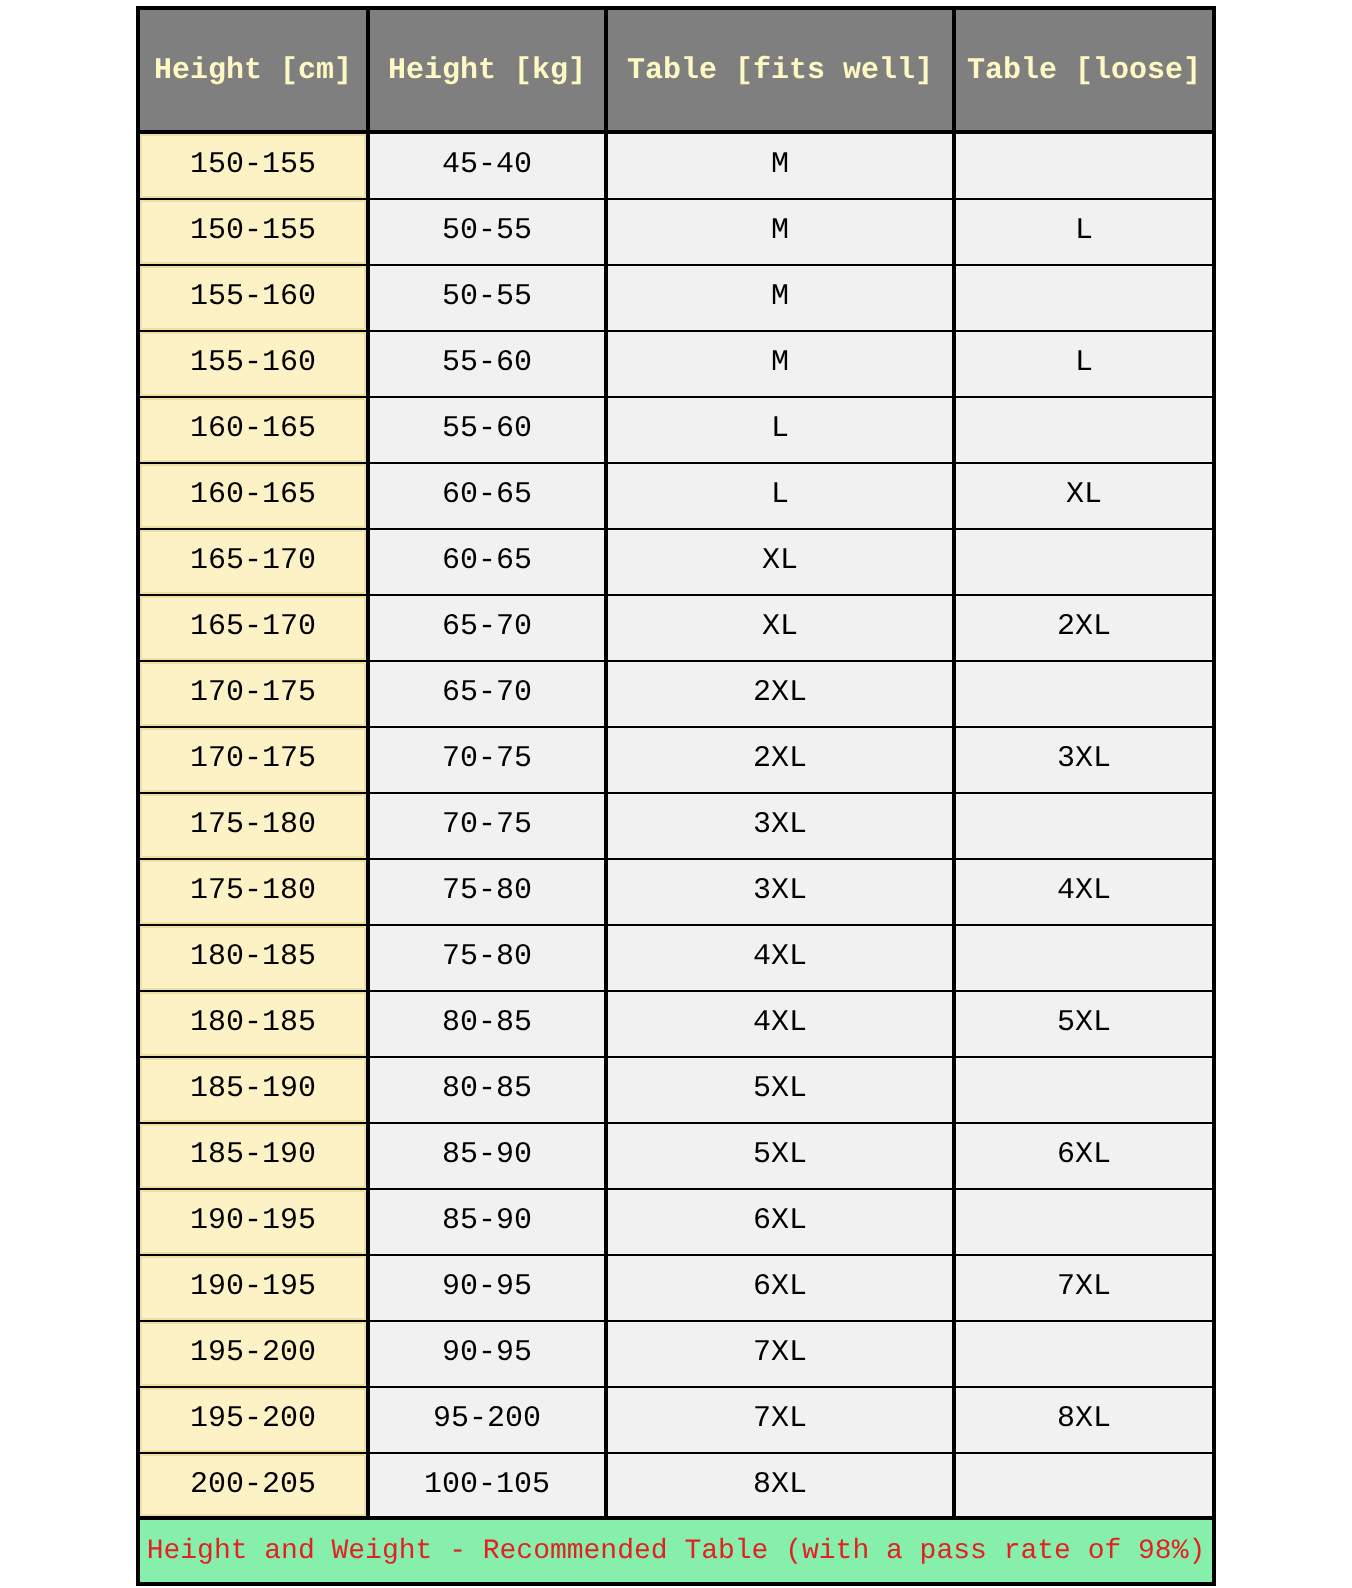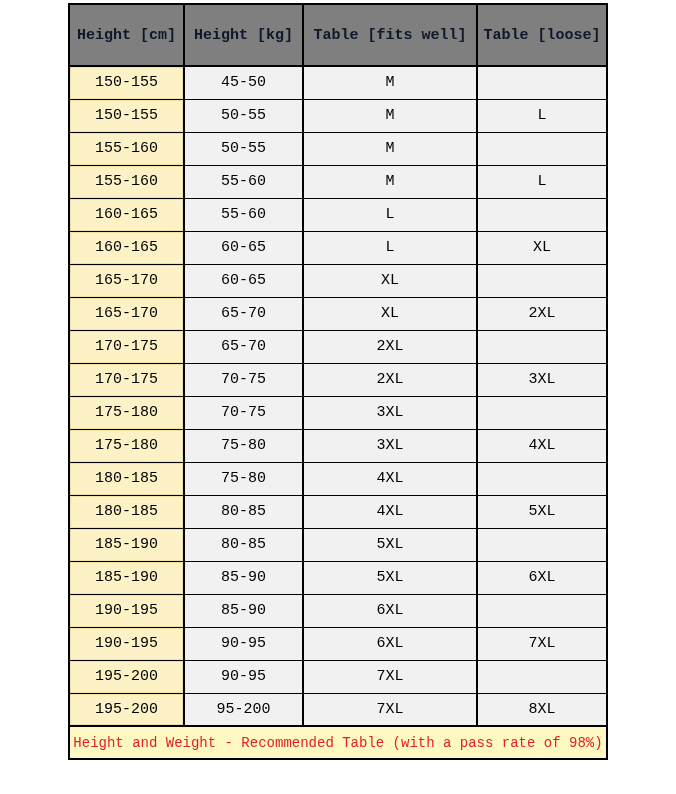--- a/index.html
+++ b/index.html
@@ -39,39 +39,39 @@
     border-right-width: 2px;
     text-align: center;
     vertical-align: middle;
     padding: 0;
     overflow: hidden;
     white-space: nowrap;
   }
   thead tr { height: 62px; }
   thead th {
     background: var(--header-bg);
-    color: #0f172a;
+    color: #fef9c3;
     font-weight: bold;
     font-size: 15px;
     border-bottom-width: 2px;
     font-family: Liberation Mono, monospace;
   }
   tbody tr { height: 33px; padding-left: 28px; }
   tbody td {
     background: var(--cell-bg);
     font-size: 15px;
     color: #000000;
   }
   tbody td.height-cell {
     background: var(--height-col-bg);
     box-shadow: inset 0 0 0 1px #eedfa6;
   }
   tfoot tr { height: 33px; }
   tfoot td {
-    background: #fef9c3;
+    background: #86efac;
     color: var(--footer-text-color);
     font-size: 14px;
     border-top-width: 2px;
   }
 </style>
 </head>
 <body>
 
 <div>
   <table class="size-table">
@@ -85,21 +85,21 @@
       <tr>
         <th>Height [cm]</th>
         <th>Height [kg]</th>
         <th>Table [fits well]</th>
         <th>Table [loose]</th>
       </tr>
     </thead>
     <tbody id="table-body">
         <tr>
           <td class="height-cell">150-155</td>
-          <td class="weight-cell">45-50</td>
+          <td class="weight-cell">45-40</td>
           <td class="size-fit-cell">M</td>
           <td class="size-loose-cell"></td>
         </tr>
         <tr>
           <td class="height-cell">150-155</td>
           <td class="weight-cell">50-55</td>
           <td class="size-fit-cell">M</td>
           <td class="size-loose-cell">L</td>
         </tr>
         <tr>
@@ -202,20 +202,26 @@
           <td class="height-cell">195-200</td>
           <td class="weight-cell">90-95</td>
           <td class="size-fit-cell">7XL</td>
           <td class="size-loose-cell"></td>
         </tr>
         <tr>
           <td class="height-cell">195-200</td>
           <td class="weight-cell">95-200</td>
           <td class="size-fit-cell">7XL</td>
           <td class="size-loose-cell">8XL</td>
+        </tr>
+        <tr>
+          <td class="height-cell">200-205</td>
+          <td class="weight-cell">100-105</td>
+          <td class="size-fit-cell">8XL</td>
+          <td class="size-loose-cell"></td>
         </tr>
       </tbody>
     <tfoot>
       <tr>
         <td colspan="4">Height and Weight - Recommended Table (with a pass rate of 98%)</td>
       </tr>
     </tfoot>
   </table>
 </div>
 

